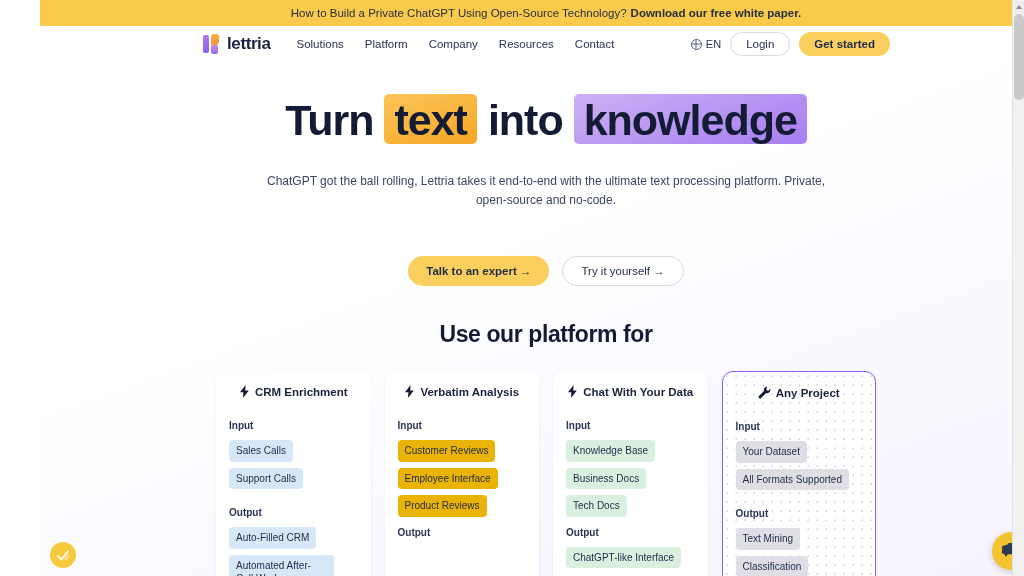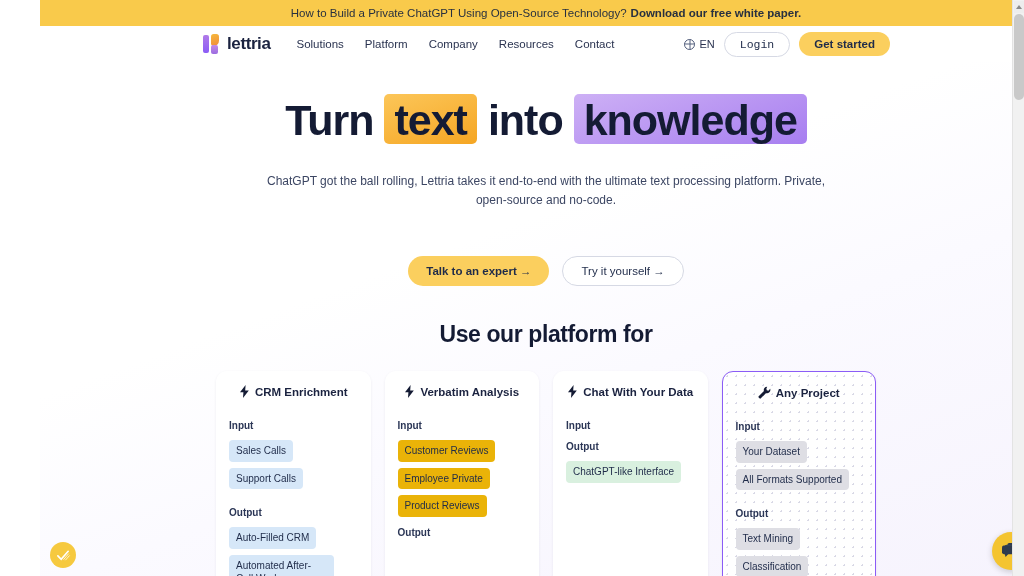--- a/index.html
+++ b/index.html
@@ -81,21 +81,21 @@
   .lang { display:flex;align-items:center;gap:4px;font-size:11px;color:#2a3350; }
   .globe {
     width:11px;height:11px;border:1.1px solid #55607e;border-radius:50%;
     position:relative;display:inline-block;
   }
   .globe::before{content:"";position:absolute;left:50%;top:-1px;width:0;height:11px;border-left:1.1px solid #55607e;transform:translateX(-50%);}
   .globe::after{content:"";position:absolute;top:50%;left:-1px;width:11px;height:0;border-top:1.1px solid #55607e;transform:translateY(-50%);}
   .btn-login {
     font-size:11.5px; padding:5px 15px; border:1px solid #d6d9e4;
     border-radius:16px; background:#fff; color:#1f2b49; cursor:pointer;
-    font-family:Liberation Mono, monospace;
+    font-family:Liberation Sans, sans-serif;
   }
   .btn-start {
     font-size:11.5px; font-weight:bold; padding:6px 15px; border:none;
     border-radius:16px; background:#fbcf5e; color:#1f2b49; cursor:pointer;
     font-family:inherit;
   }
 
   
   .hero { text-align:center; padding-top:34px; }
   .headline {
@@ -253,34 +253,39 @@
     <div class="card">
       <div class="card-head">
         <svg width="11" height="13" viewBox="0 0 11 13">
             <path d="M6.6 0 1 7.3h3.4L4 13l5.8-7.6H6.2z" fill="#141b34"></path>
           </svg>
         <span>Verbatim Analysis</span>
       </div>
       <div class="group-label">Input</div>
       <div class="chips">
         <span class="chip c-peach">Customer Reviews</span>
-        <span class="chip c-peach">Employee Private</span>
+        <span class="chip c-peach">Employee Interface</span>
         <span class="chip c-peach">Product Reviews</span>
       </div>
       <div class="group-label group-output" style="margin-top:10px">Output</div>
     </div>
 
     <div class="card">
       <div class="card-head">
         <svg width="11" height="13" viewBox="0 0 11 13">
             <path d="M6.6 0 1 7.3h3.4L4 13l5.8-7.6H6.2z" fill="#141b34"></path>
           </svg>
         <span>Chat With Your Data</span>
       </div>
       <div class="group-label">Input</div>
+      <div class="chips">
+        <span class="chip c-green">Knowledge Base</span>
+        <span class="chip c-green">Business Docs</span>
+        <span class="chip c-green">Tech Docs</span>
+      </div>
       <div class="group-label group-output" style="margin-top:10px">Output</div>
       <div class="chips">
         <span class="chip c-green">ChatGPT-like Interface</span>
 
       </div>
     </div>
 
     <div class="card featured">
       <div class="card-head">
         <svg width="13" height="13" viewBox="0 0 16 16">

